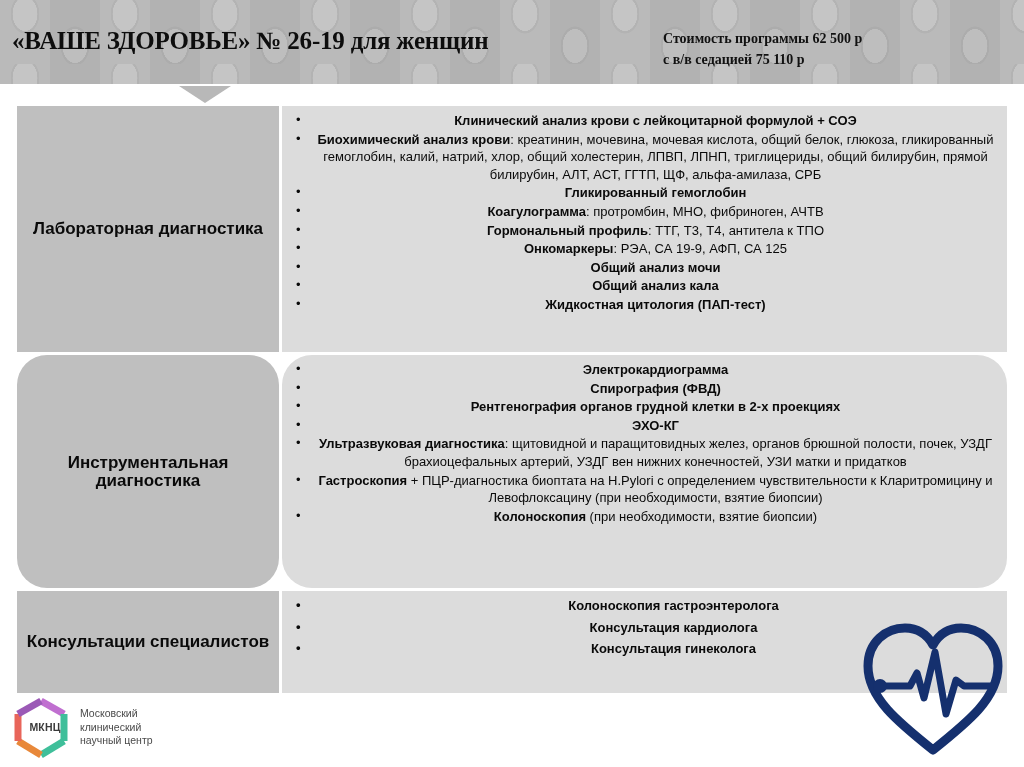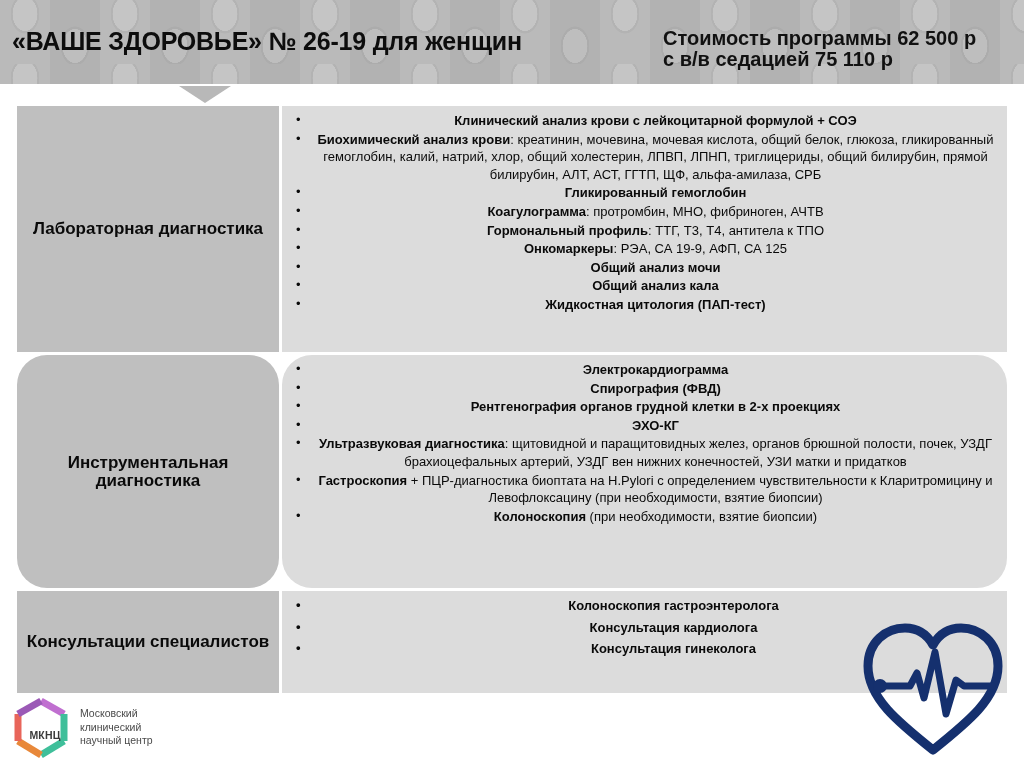--- a/index.html
+++ b/index.html
@@ -22,36 +22,37 @@
     top: 0;
     width: 1024px;
     height: 84px;
     background-color: #b6b6b6;
     background-image:
       radial-gradient(ellipse 22px 30px at 25px 14px, rgba(255,255,255,0.16) 0 56%, rgba(0,0,0,0.035) 57% 64%, rgba(255,255,255,0) 66%),
       radial-gradient(ellipse 22px 30px at 75px 46px, rgba(255,255,255,0.16) 0 56%, rgba(0,0,0,0.035) 57% 64%, rgba(255,255,255,0) 66%),
       linear-gradient(90deg, rgba(255,255,255,0.05) 0 50%, rgba(0,0,0,0.02) 50% 100%);
     background-size: 100px 64px, 100px 64px, 100px 64px;
     overflow: hidden;
+    font-family: Liberation Serif, serif;
   }
   #header-title {
     position: absolute;
     left: 12px;
     top: 27px;
     font-size: 25px;
     font-weight: bold;
     color: #0d0d0d;
     letter-spacing: -0.2px;
     white-space: nowrap;
   }
   #header-price-block {
     position: absolute;
     left: 663px;
     top: 28px;
-    font-size: 20px;
+    font-size: 14px;
     font-weight: bold;
     color: #111111;
     line-height: 21px;
     white-space: nowrap;
   }
   .price-line { display: block; }
 
   
   #header-notch {
     position: absolute;
@@ -131,21 +132,21 @@
     height: 62px;
   }
   #logo-hex {
     position: absolute;
     left: 0;
     top: 0;
   }
   #logo-hex-text {
     position: absolute;
     left: 13px;
-    top: 32px;
+    top: 24px;
     width: 44px;
     text-align: center;
     font-size: 10.5px;
     font-weight: bold;
     color: #3a3a3a;
     letter-spacing: 0.2px;
   }
   #logo-name {
     position: absolute;
     left: 70px;

